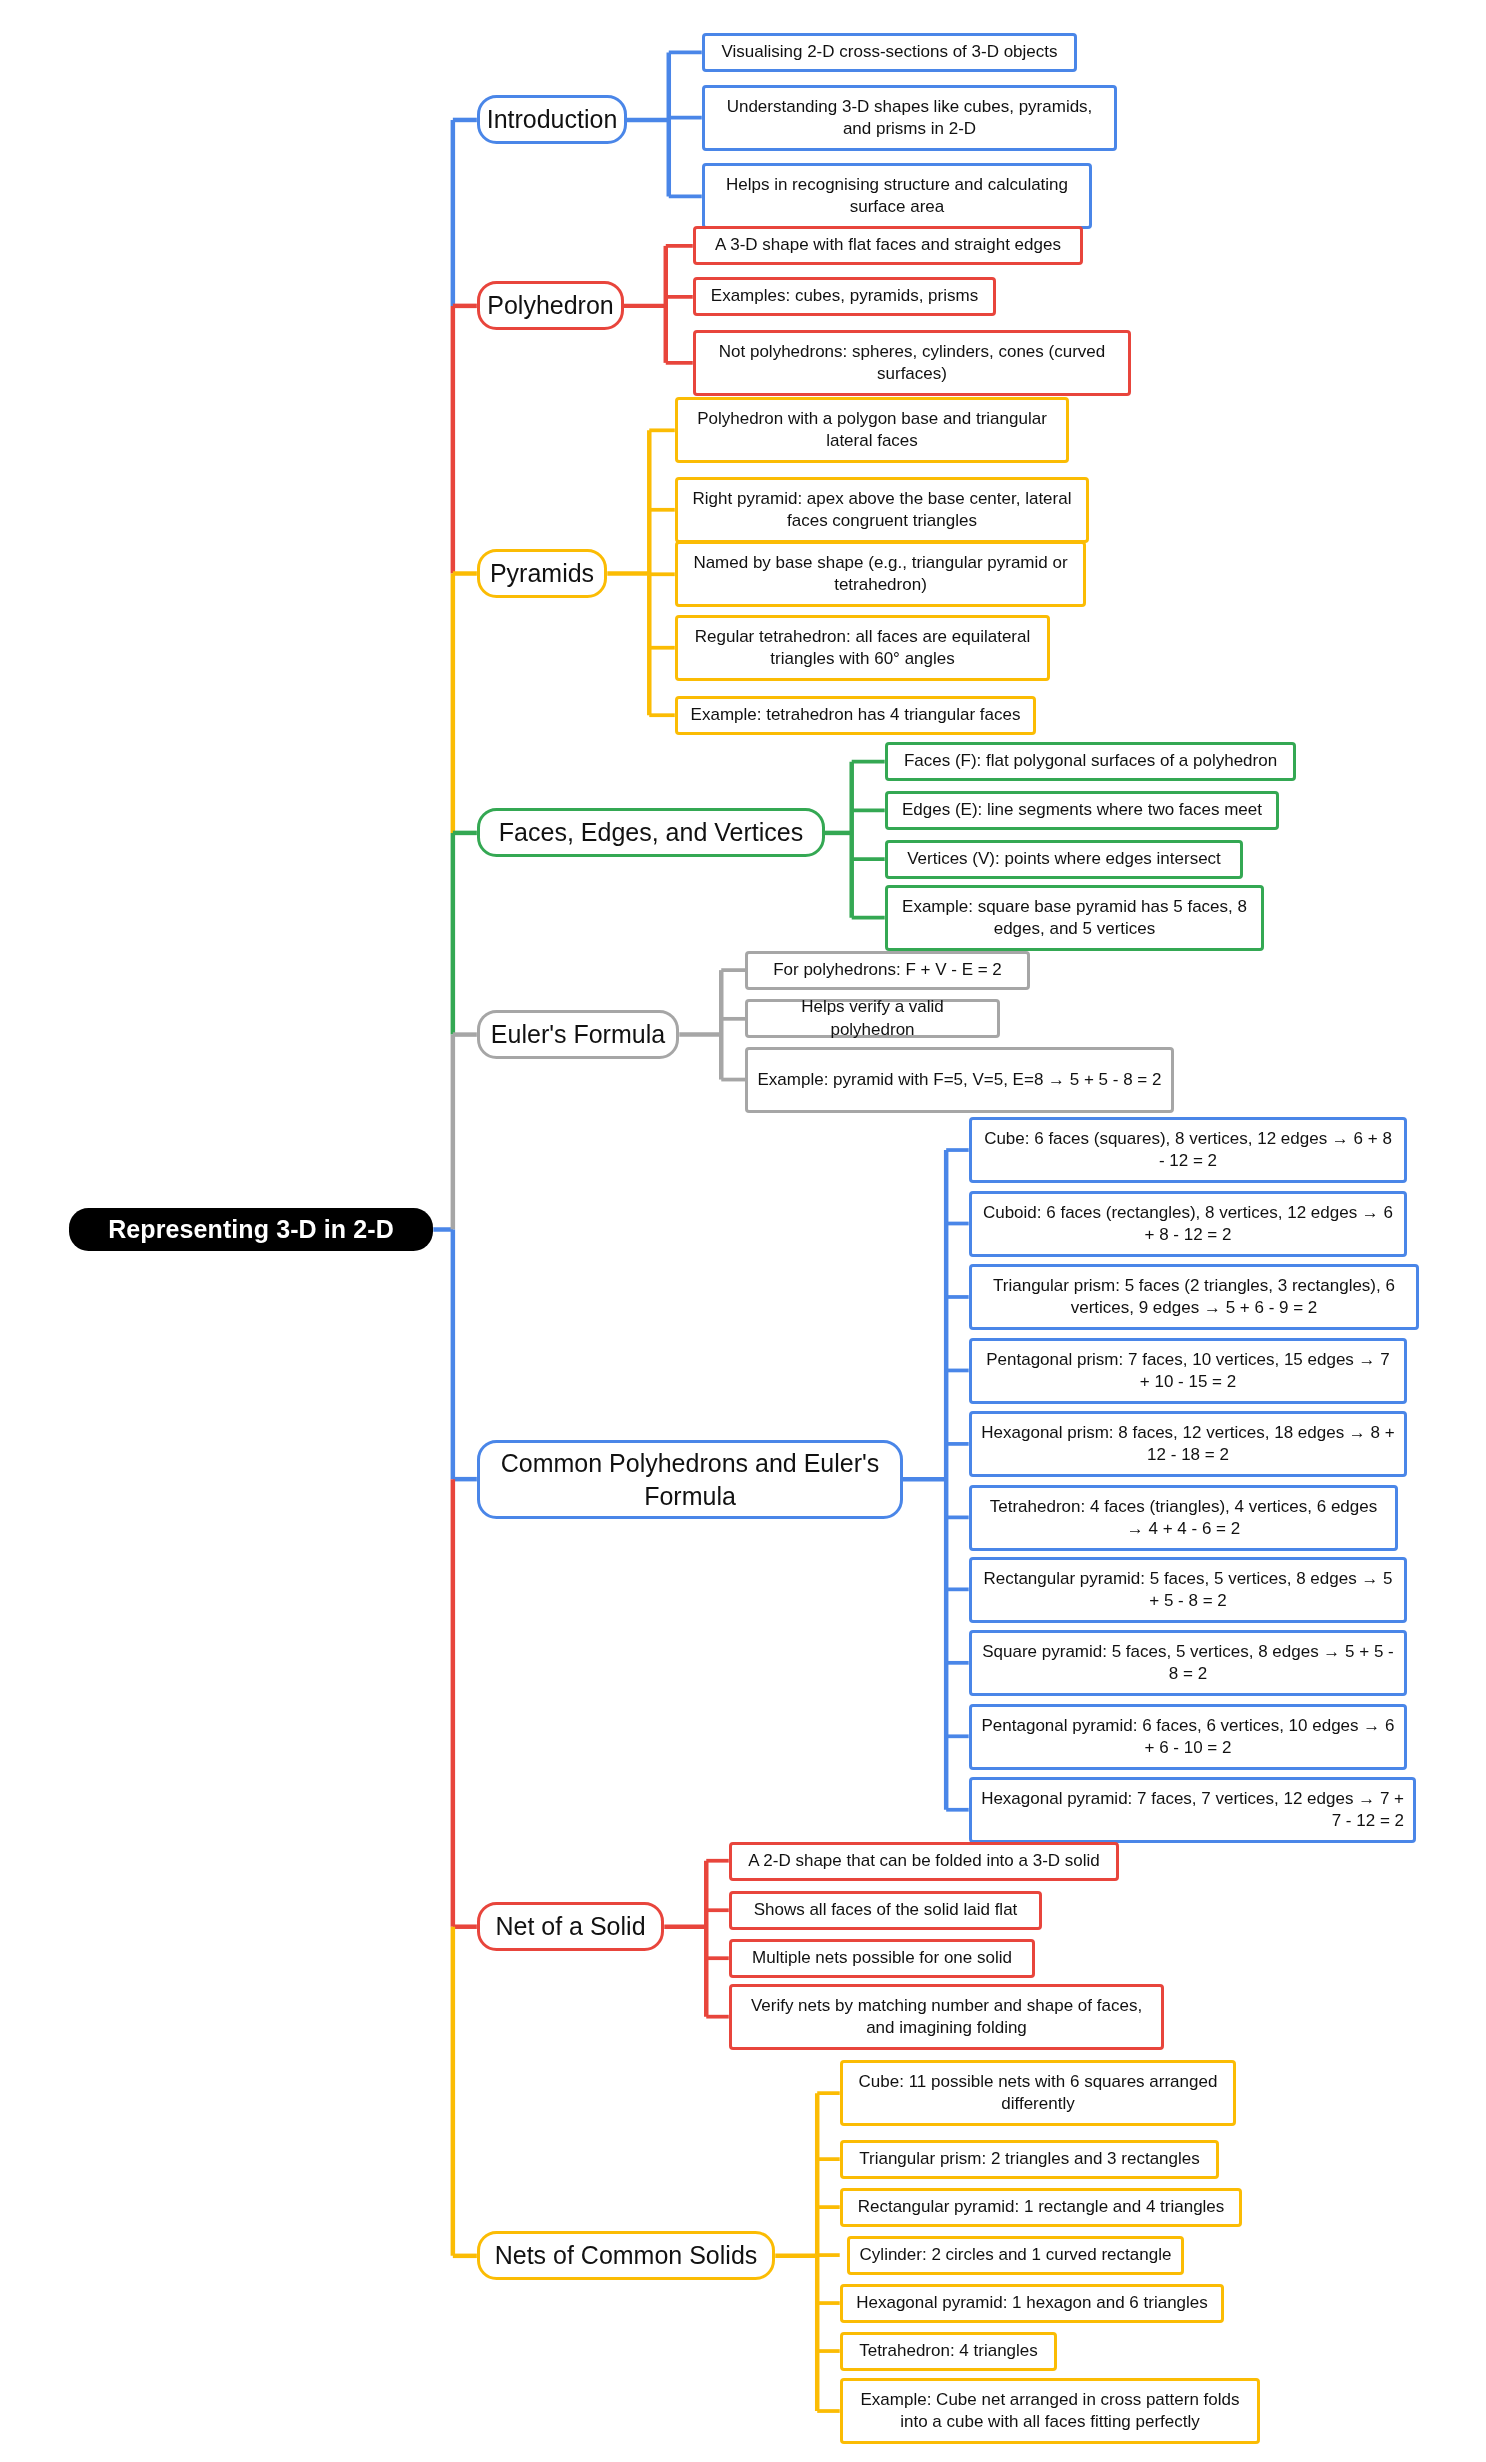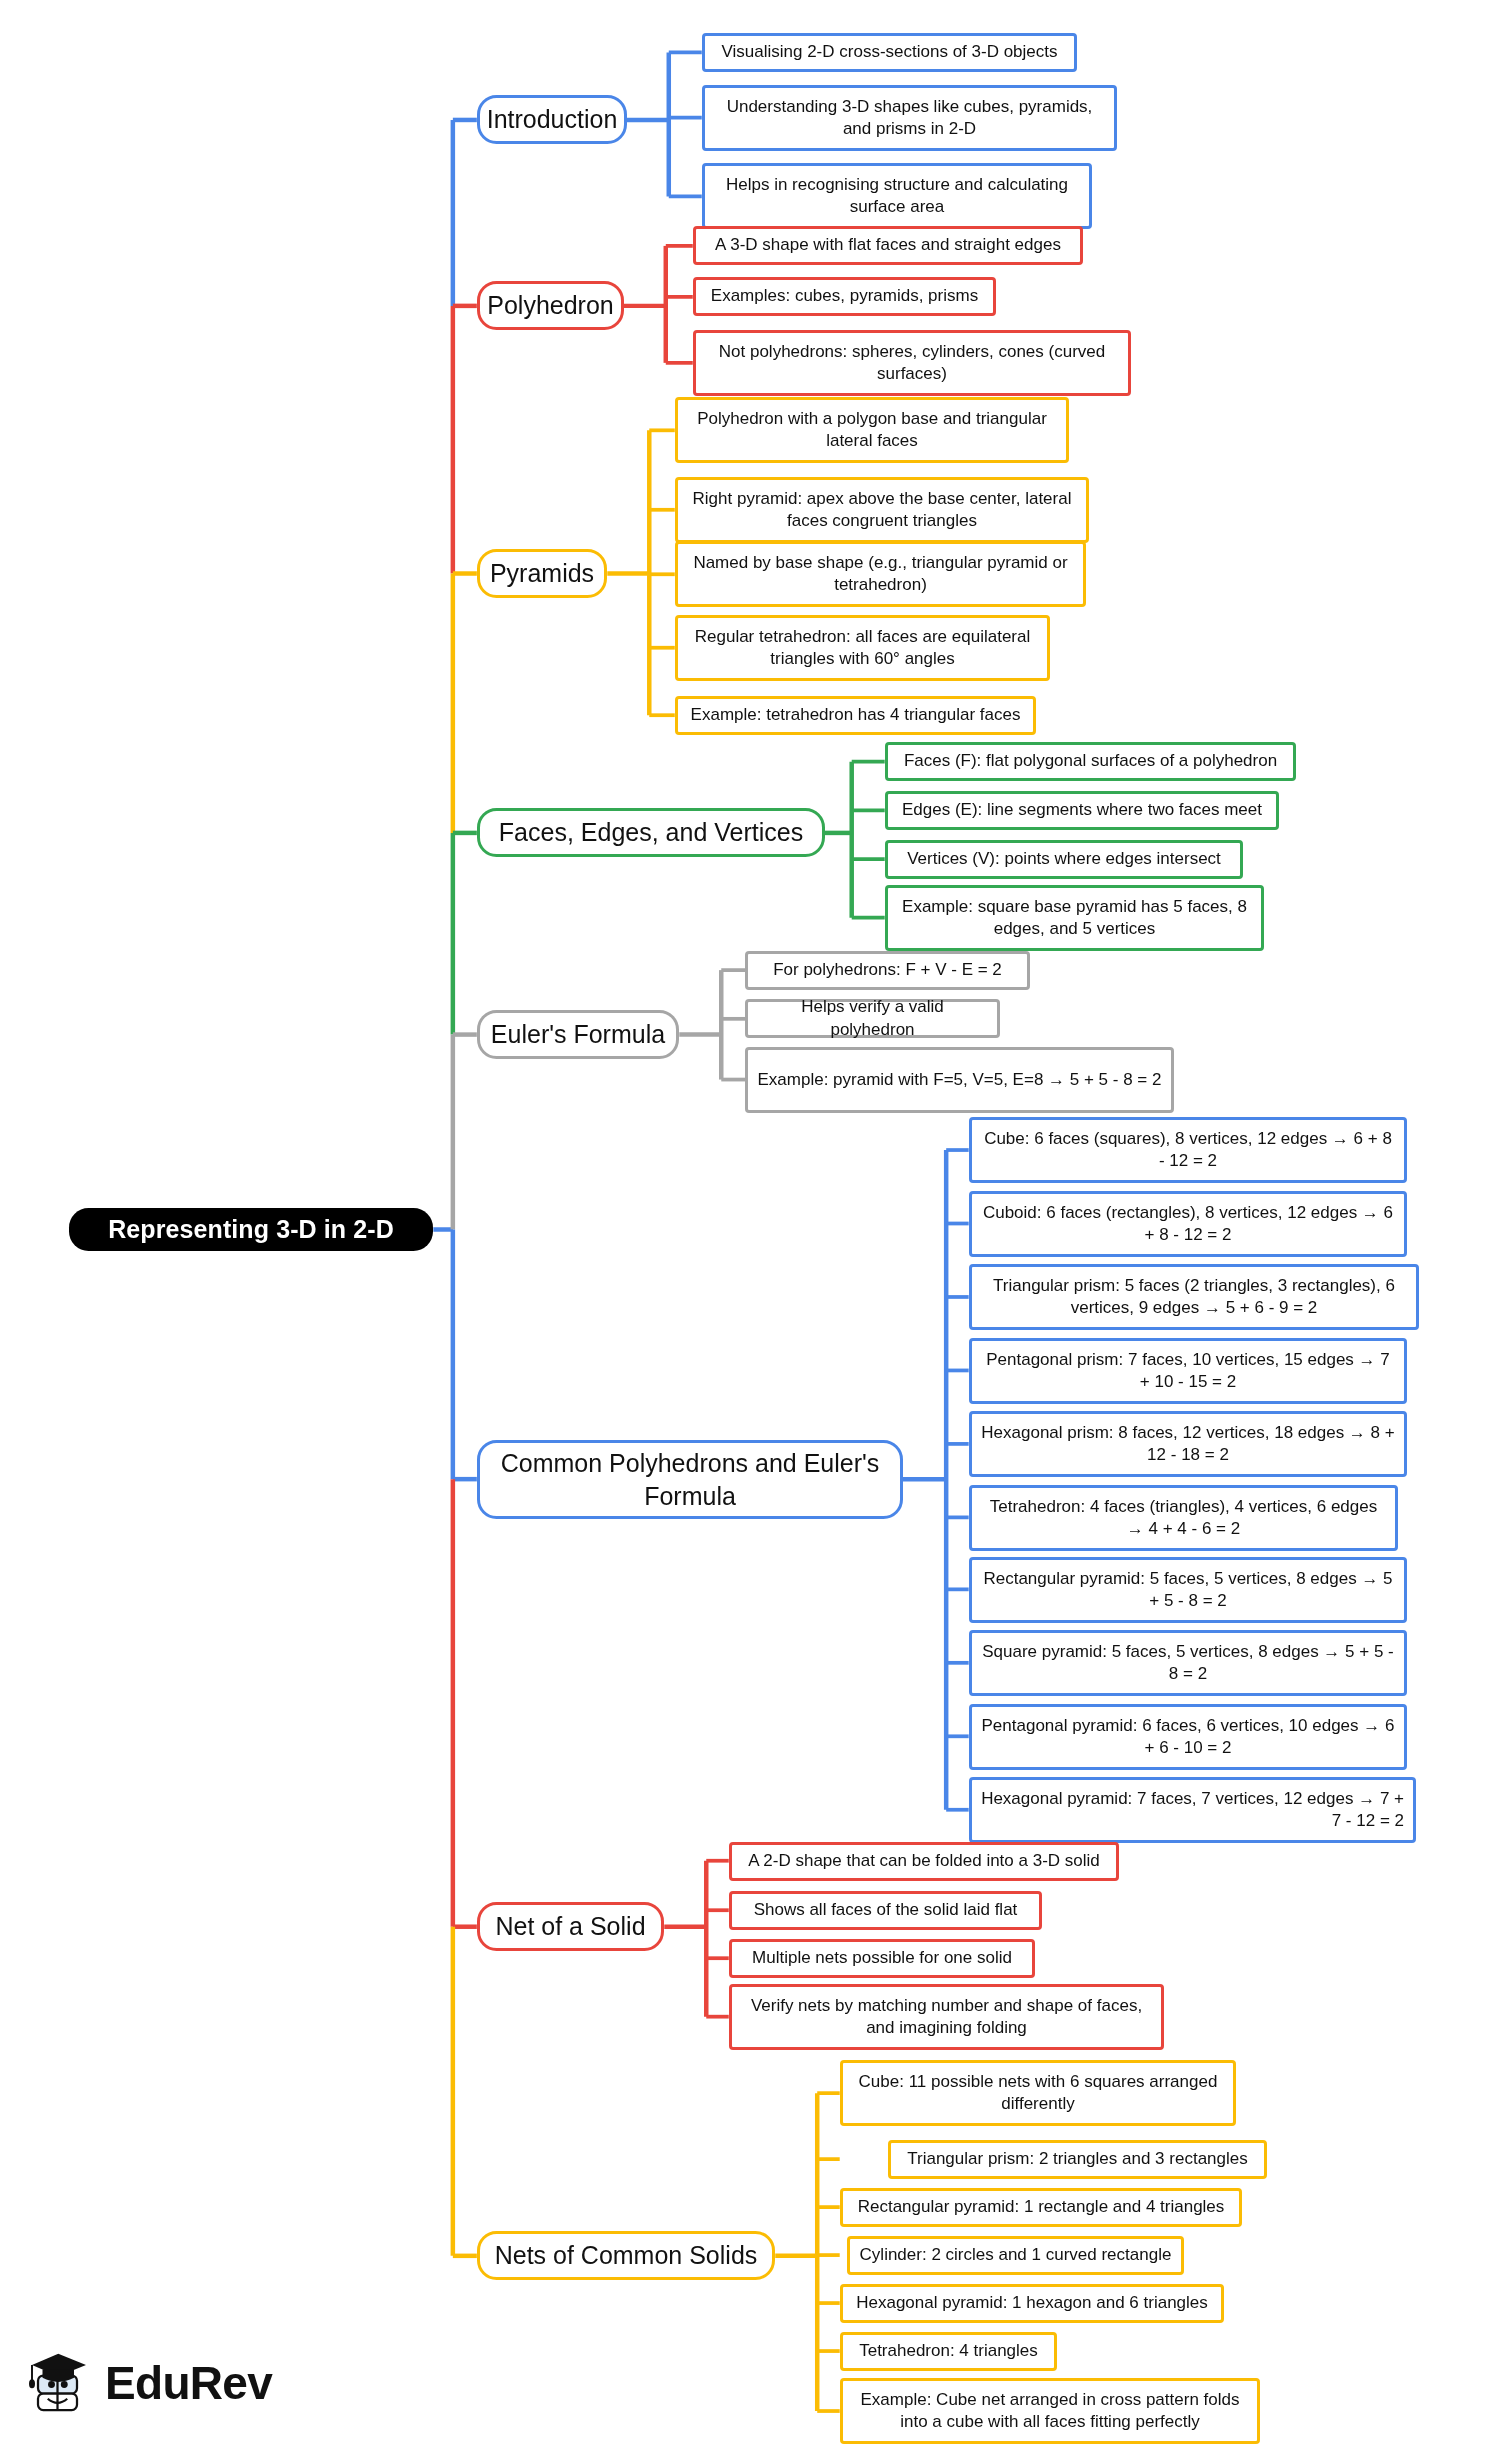--- a/index.html
+++ b/index.html
@@ -157,42 +157,22 @@
       <div class="node leaf c-blue" style="left: 969px; top: 1630px; width: 438px; height: 66px;">Square pyramid: 5 faces, 5 vertices, 8 edges → 5 + 5 - 8 = 2</div>
       <div class="node leaf c-blue" style="left: 969px; top: 1704px; width: 438px; height: 66px;">Pentagonal pyramid: 6 faces, 6 vertices, 10 edges → 6 + 6 - 10 = 2</div>
       <div class="node leaf c-blue" style="left: 969px; top: 1777px; width: 447px; height: 66px; text-align: right;">Hexagonal pyramid: 7 faces, 7 vertices, 12 edges → 7 + 7 - 12 = 2</div>
       <div class="node branch c-red" style="left: 477px; top: 1902px; width: 187px; height: 49px;">Net of a Solid</div>
       <div class="node leaf c-red" style="left: 729px; top: 1842px; width: 390px; height: 39px;">A 2-D shape that can be folded into a 3-D solid</div>
       <div class="node leaf c-red" style="left: 729px; top: 1891px; width: 313px; height: 39px;">Shows all faces of the solid laid flat</div>
       <div class="node leaf c-red" style="left: 729px; top: 1939px; width: 306px; height: 39px;">Multiple nets possible for one solid</div>
       <div class="node leaf c-red" style="left: 729px; top: 1984px; width: 435px; height: 66px;">Verify nets by matching number and shape of faces, and imagining folding</div>
       <div class="node branch c-amber" style="left: 477px; top: 2231px; width: 298px; height: 49px;">Nets of Common Solids</div>
       <div class="node leaf c-amber" style="left: 840px; top: 2060px; width: 396px; height: 66px;">Cube: 11 possible nets with 6 squares arranged differently</div>
-      <div class="node leaf c-amber" style="left: 840px; top: 2140px; width: 379px; height: 39px; margin-left: 48px;">Triangular prism: 2 triangles and 3 rectangles</div>
+      <div class="node leaf c-amber" style="left: 840px; top: 2140px; width: 379px; height: 39px;">Triangular prism: 2 triangles and 3 rectangles</div>
       <div class="node leaf c-amber" style="left: 840px; top: 2188px; width: 402px; height: 39px;">Rectangular pyramid: 1 rectangle and 4 triangles</div>
       <div class="node leaf c-amber" style="left: 840px; top: 2236px; width: 337px; height: 39px; margin-left: 7px;">Cylinder: 2 circles and 1 curved rectangle</div>
       <div class="node leaf c-amber" style="left: 840px; top: 2284px; width: 384px; height: 39px;">Hexagonal pyramid: 1 hexagon and 6 triangles</div>
       <div class="node leaf c-amber" style="left: 840px; top: 2332px; width: 217px; height: 39px;">Tetrahedron: 4 triangles</div>
       <div class="node leaf c-amber" style="left: 840px; top: 2378px; width: 420px; height: 66px;">Example: Cube net arranged in cross pattern folds into a cube with all faces fitting perfectly</div>
     </div>
 
-  <div class="logo">
-    <svg width="72" height="72" viewBox="0 0 96 96">
-
-      <rect x="20" y="38" width="52" height="24" rx="7" ry="7" fill="#dce9f5" stroke="#111" stroke-width="3"></rect>
-      <rect x="20" y="62" width="52" height="22" rx="7" ry="7" fill="#fff" stroke="#111" stroke-width="3"></rect>
-      <line x1="46" y1="38" x2="46" y2="84" stroke="#111" stroke-width="3"></line>
-
-      <circle cx="38" cy="50" r="4.6" fill="#111"></circle>
-      <circle cx="55" cy="50" r="4.6" fill="#111"></circle>
-
-      <path d="M33 69 q13 11 26 0" stroke="#111" stroke-width="3" fill="none"></path>
-
-      <path d="M12 24 L47 9 L84 24 L47 39 Z" fill="#111"></path>
-      <path d="M26 30 L26 41 q21 11 42 0 L68 30" fill="#111"></path>
-
-      <path d="M12 24 L12 44" stroke="#111" stroke-width="2.6" fill="none"></path>
-      <ellipse cx="12" cy="49" rx="4" ry="6" fill="#111"></ellipse>
-    </svg>
-    <span class="wordmark">EduRev</span>
-  </div>
 </div>
 
 
 </body></html>

